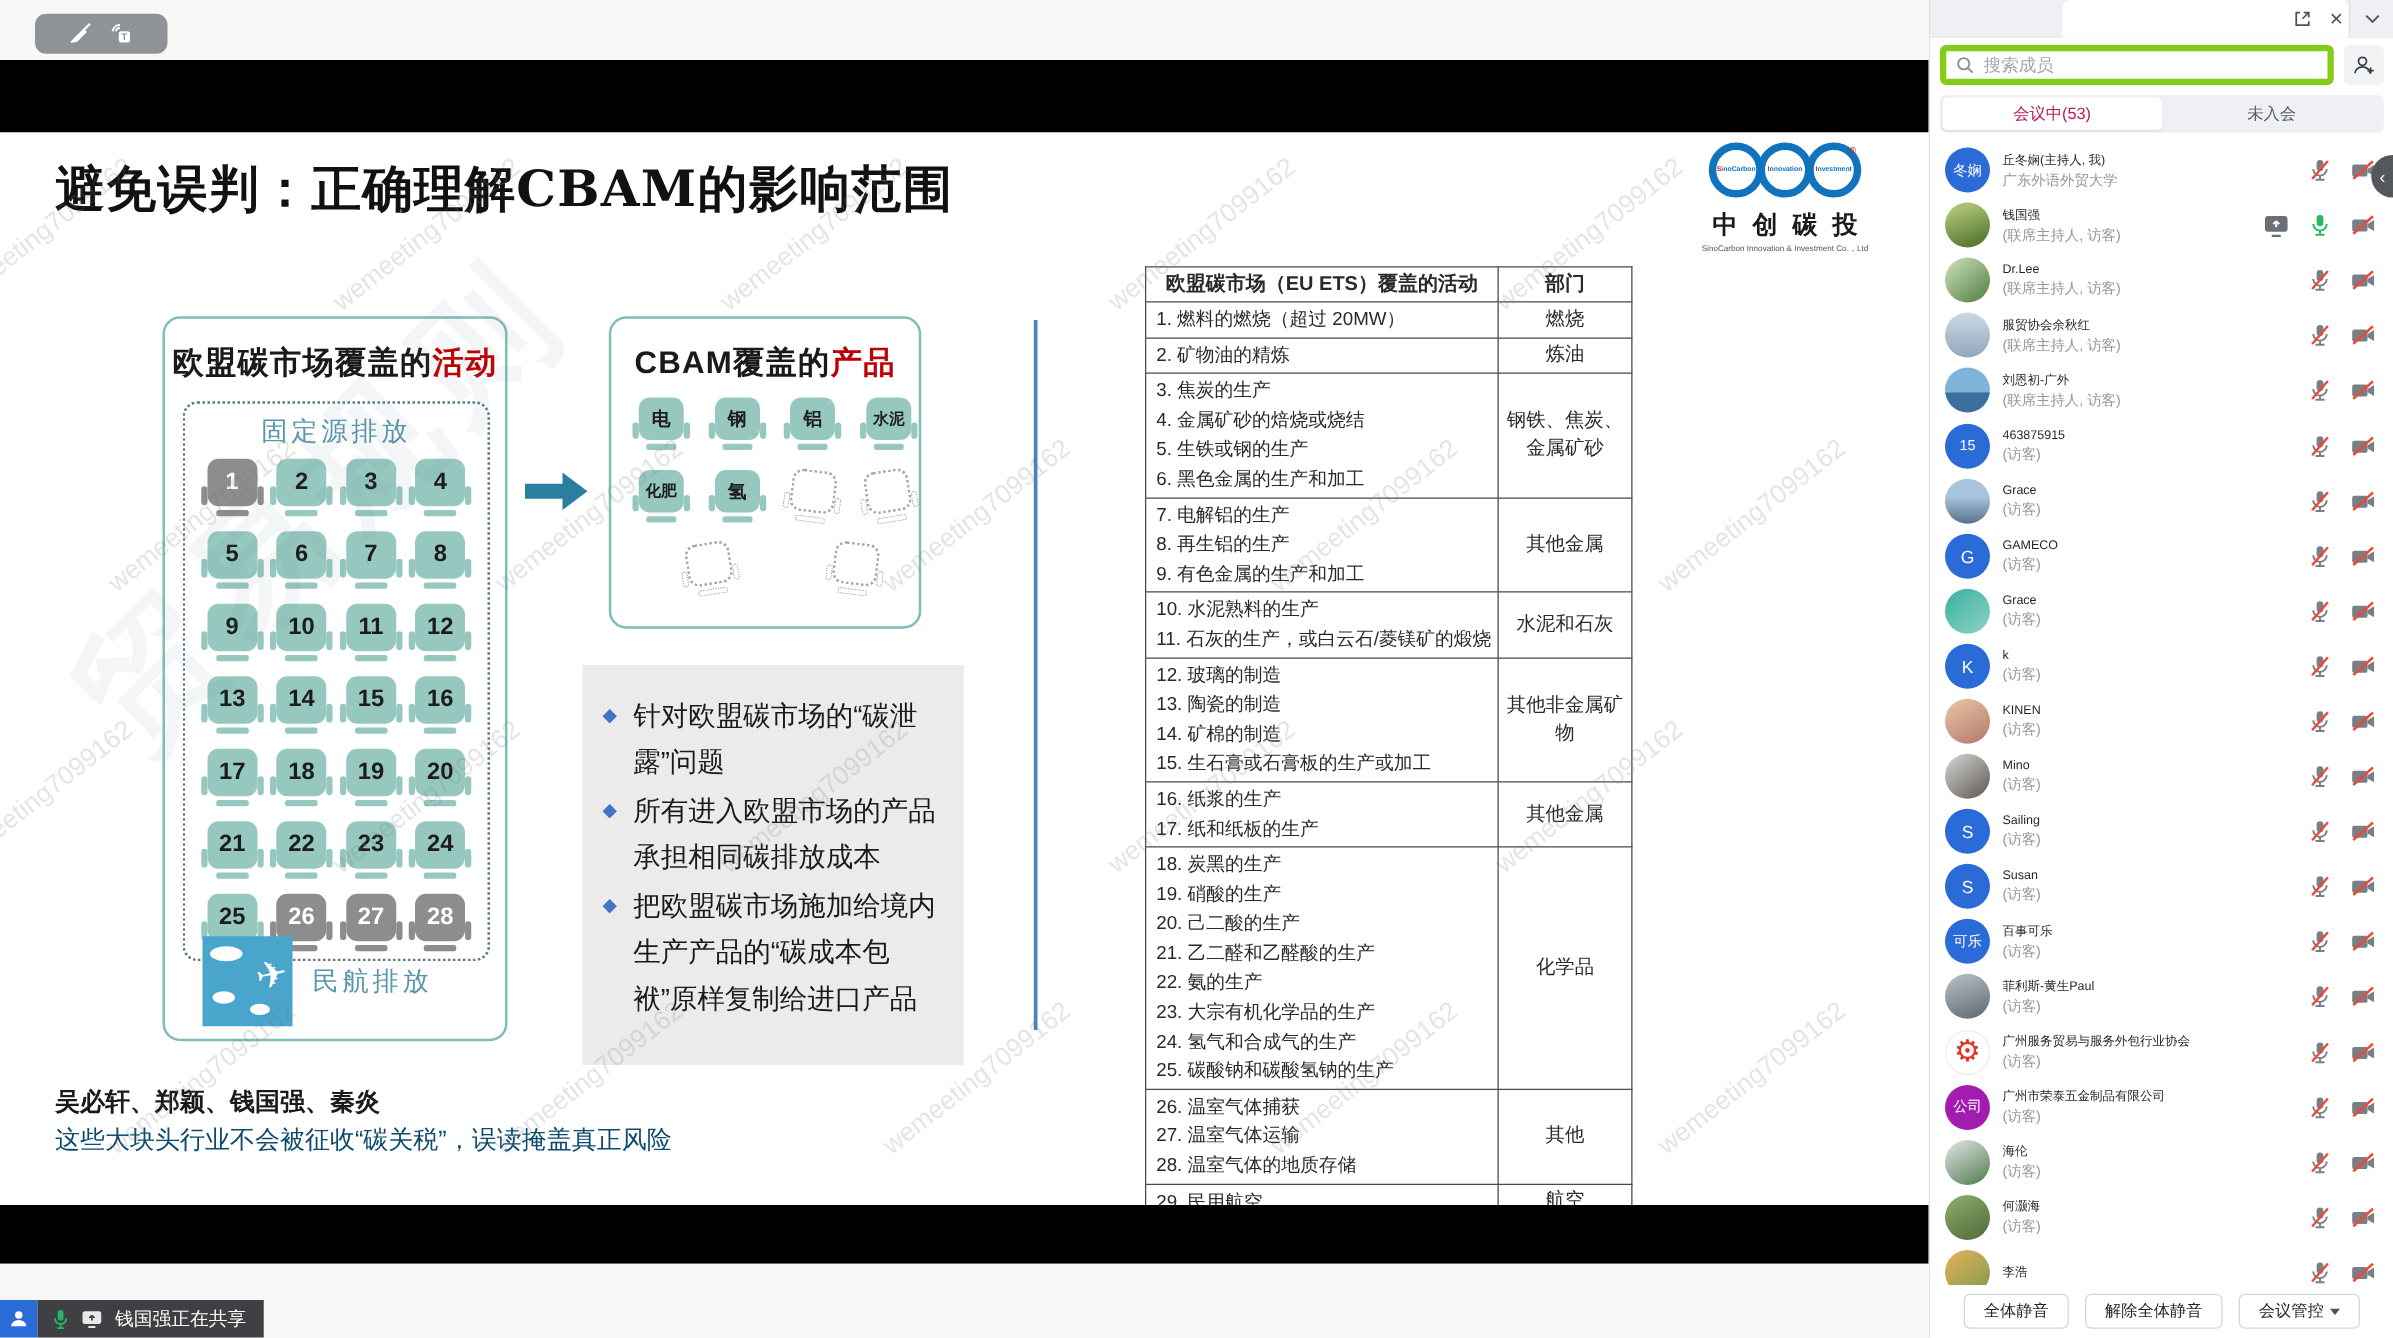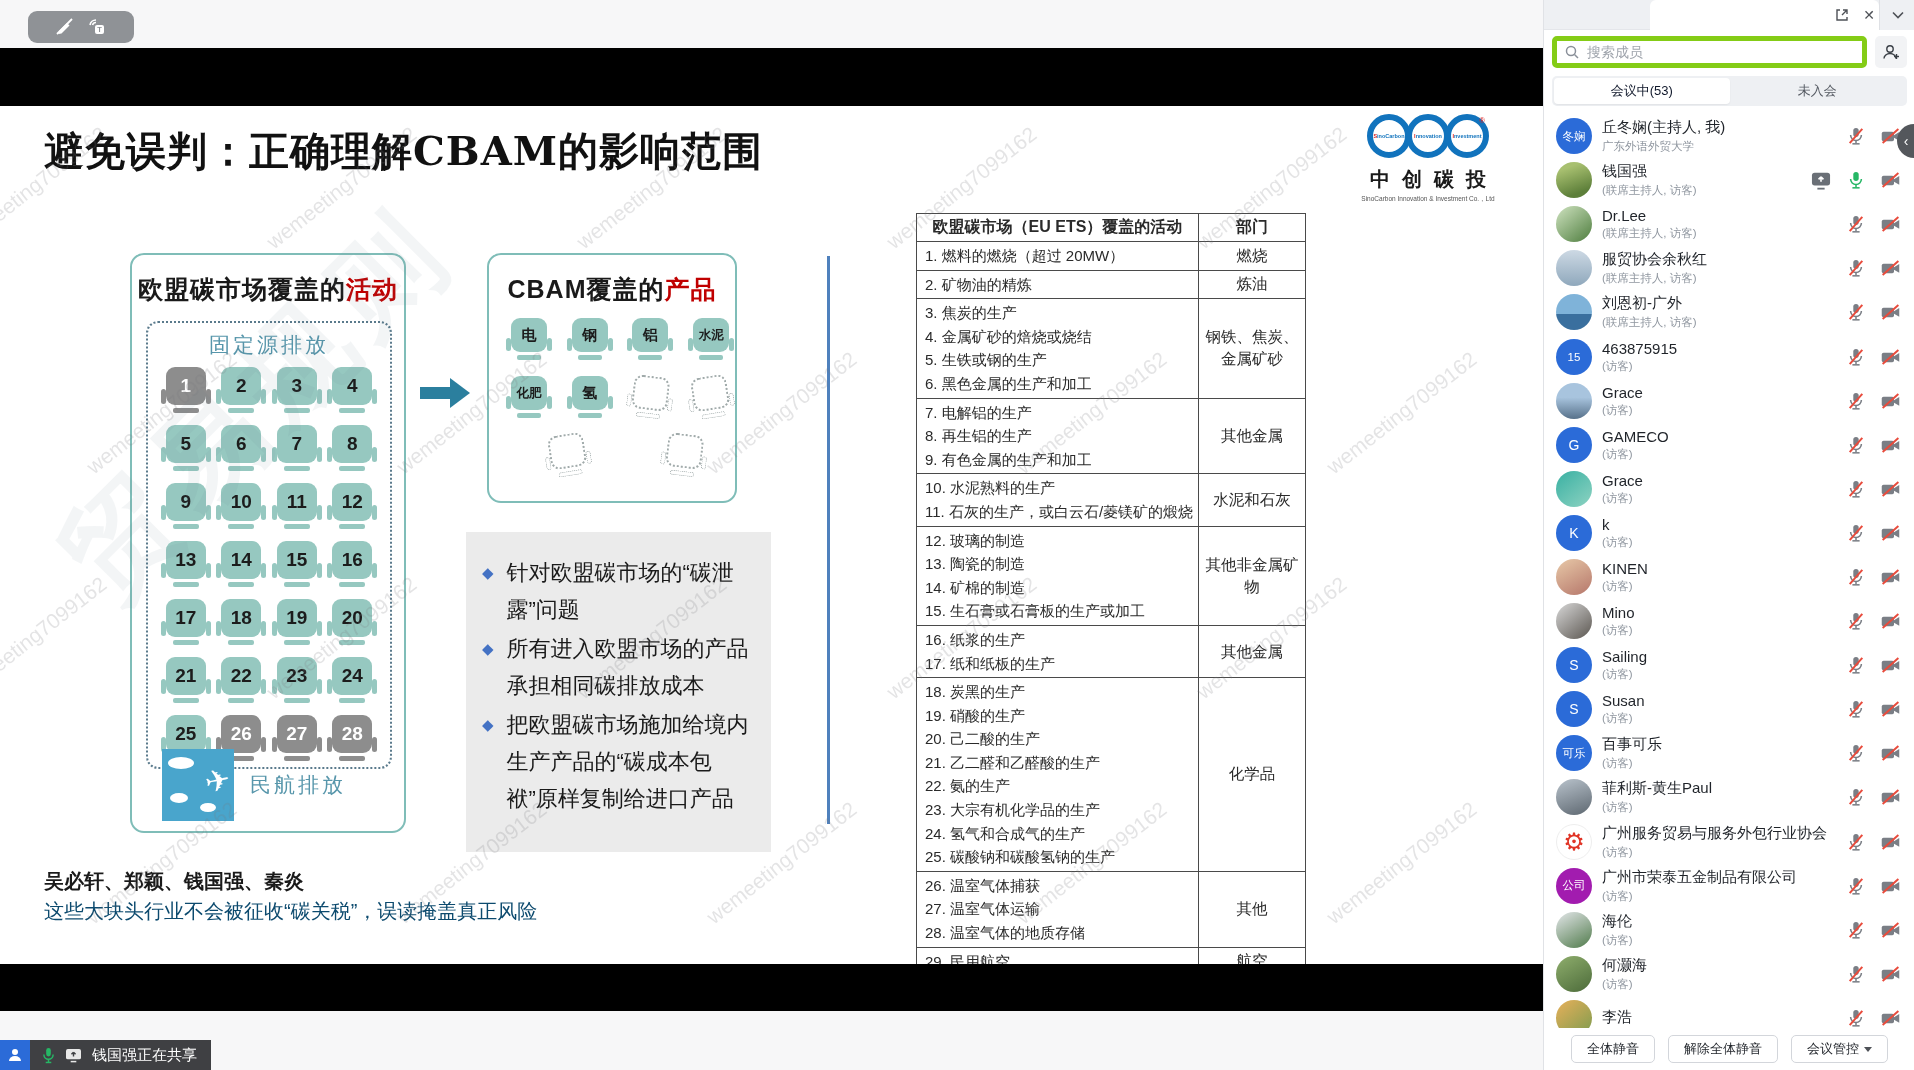--- a/index.html
+++ b/index.html
@@ -118,30 +118,30 @@
 
   .search-row{position:absolute;left:8px;top:36px;width:355px;height:32px;display:flex;gap:8px;}
   .search-box{flex:1;height:32px;border:5px solid #84cc16;border-radius:5px;background:#fff;display:flex;align-items:center;padding:0 8px;}
   .search-box input{border:none;outline:none;flex:1;font-size:14px;color:#333;margin-left:6px;background:transparent;
     font-family:"Liberation Sans","DejaVu Sans",sans-serif;}
   .search-box input::placeholder{color:#a0a5ad;}
   .add-btn{width:32px;height:32px;border-radius:5px;background:#f2f3f5;display:flex;align-items:center;justify-content:center;}
 
   .seg{position:absolute;left:8px;top:76px;width:355px;height:30px;background:#eef0f3;border-radius:5px;display:flex;padding:2px;}
   .seg-item{flex:1;display:flex;align-items:center;justify-content:center;font-size:13px;color:#565b63;border-radius:4px;}
-  .seg-item.active{background:#fff;color:#0f172a;box-shadow:0 1px 2px rgba(0,0,0,0.06);}
+  .seg-item.active{background:#fff;color:#be185d;box-shadow:0 1px 2px rgba(0,0,0,0.06);}
 
   #member-list{position:absolute;left:0;top:114px;width:371px;height:916px;overflow:hidden;}
   .member-row{height:44.1px;display:flex;align-items:center;padding:0 14px 0 12px;}
   .avatar{width:36px;height:36px;border-radius:50%;flex:none;display:flex;align-items:center;justify-content:center;
     color:#fff;font-size:14px;overflow:hidden;}
   .avatar.av-small{font-size:11.5px;}
   .avatar.av-gear{background:#fff;border:1px solid #eee;color:#e03426;font-size:24px;}
   .m-text{margin-left:10px;flex:1;min-width:0;}
-  .m-name{font-size:15px;color:#1f2329;white-space:nowrap;overflow:hidden;}
+  .m-name{font-size:10px;color:#1f2329;white-space:nowrap;overflow:hidden;}
   .m-sub{font-size:11.5px;color:#9097a0;margin-top:2px;white-space:nowrap;}
   .m-icons{display:flex;align-items:center;gap:15px;flex:none;}
   .m-icons span{display:flex;}
 
   .p-footer{position:absolute;left:0;bottom:0;width:371px;height:42px;background:#fff;display:flex;align-items:center;
     justify-content:center;gap:13px;}
   .pf-btn{height:28px;border:1px solid #d3d6db;border-radius:5px;background:#fff;color:#1f2329;font-size:13px;
     display:flex;align-items:center;justify-content:center;padding:0 15px;gap:5px;}
   .caret{width:0;height:0;border-left:4px solid transparent;border-right:4px solid transparent;border-top:5px solid #4e5157;}
 

